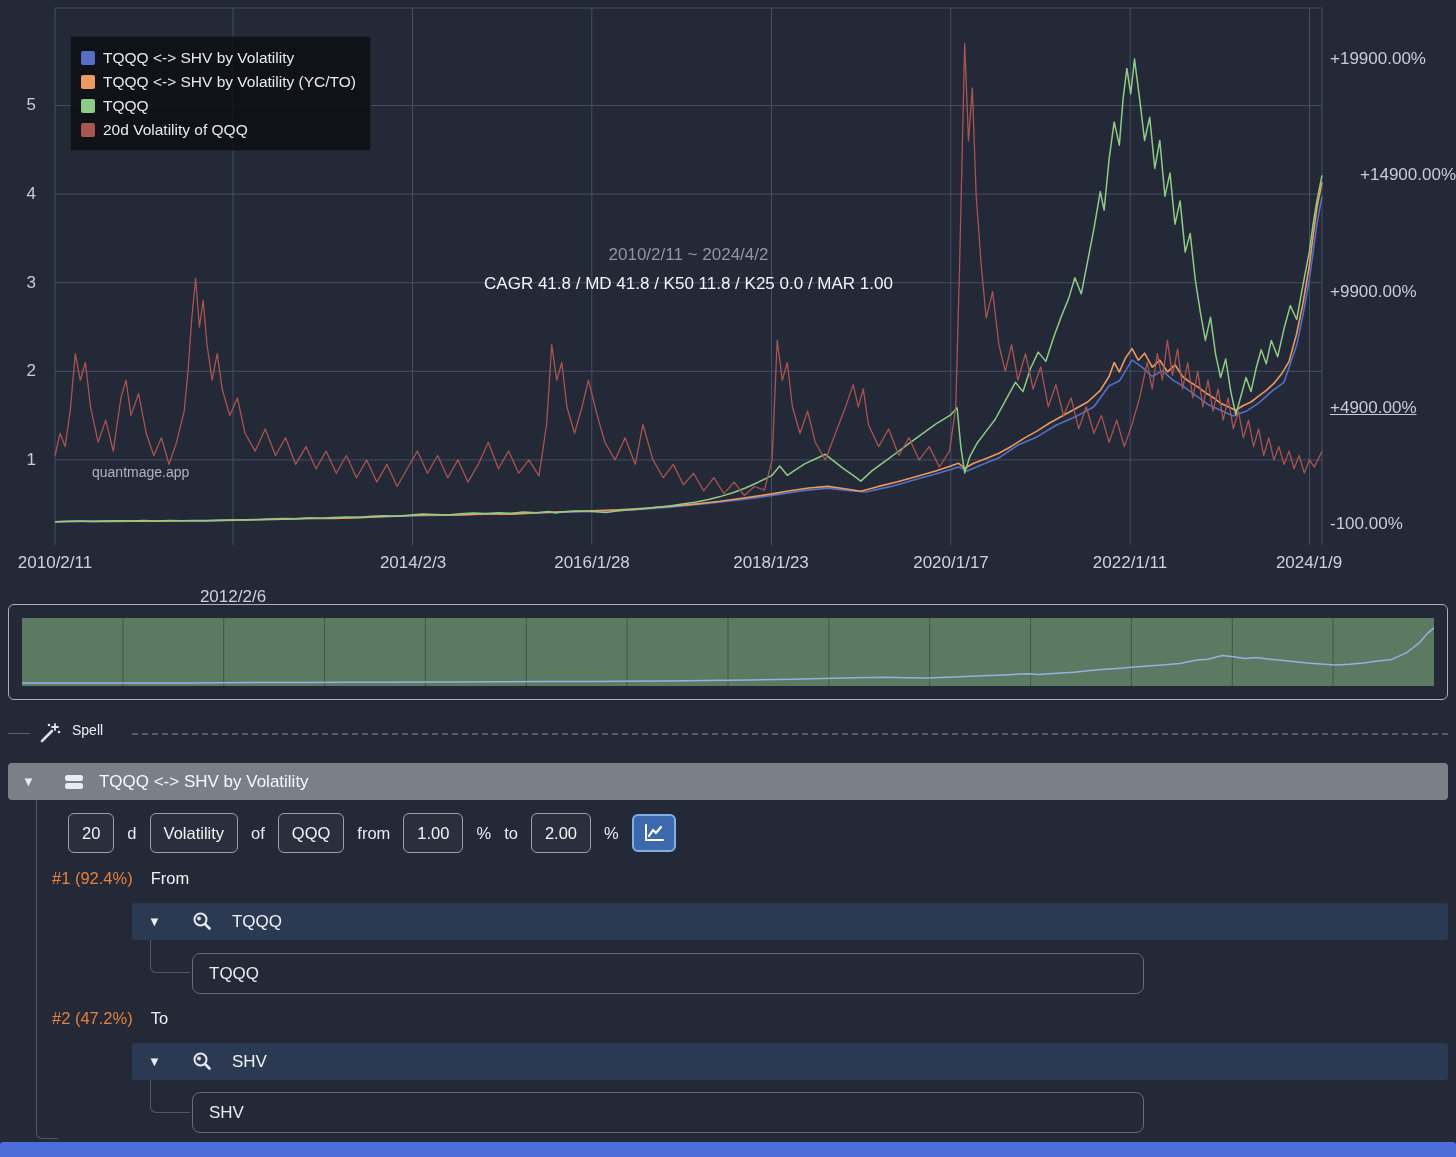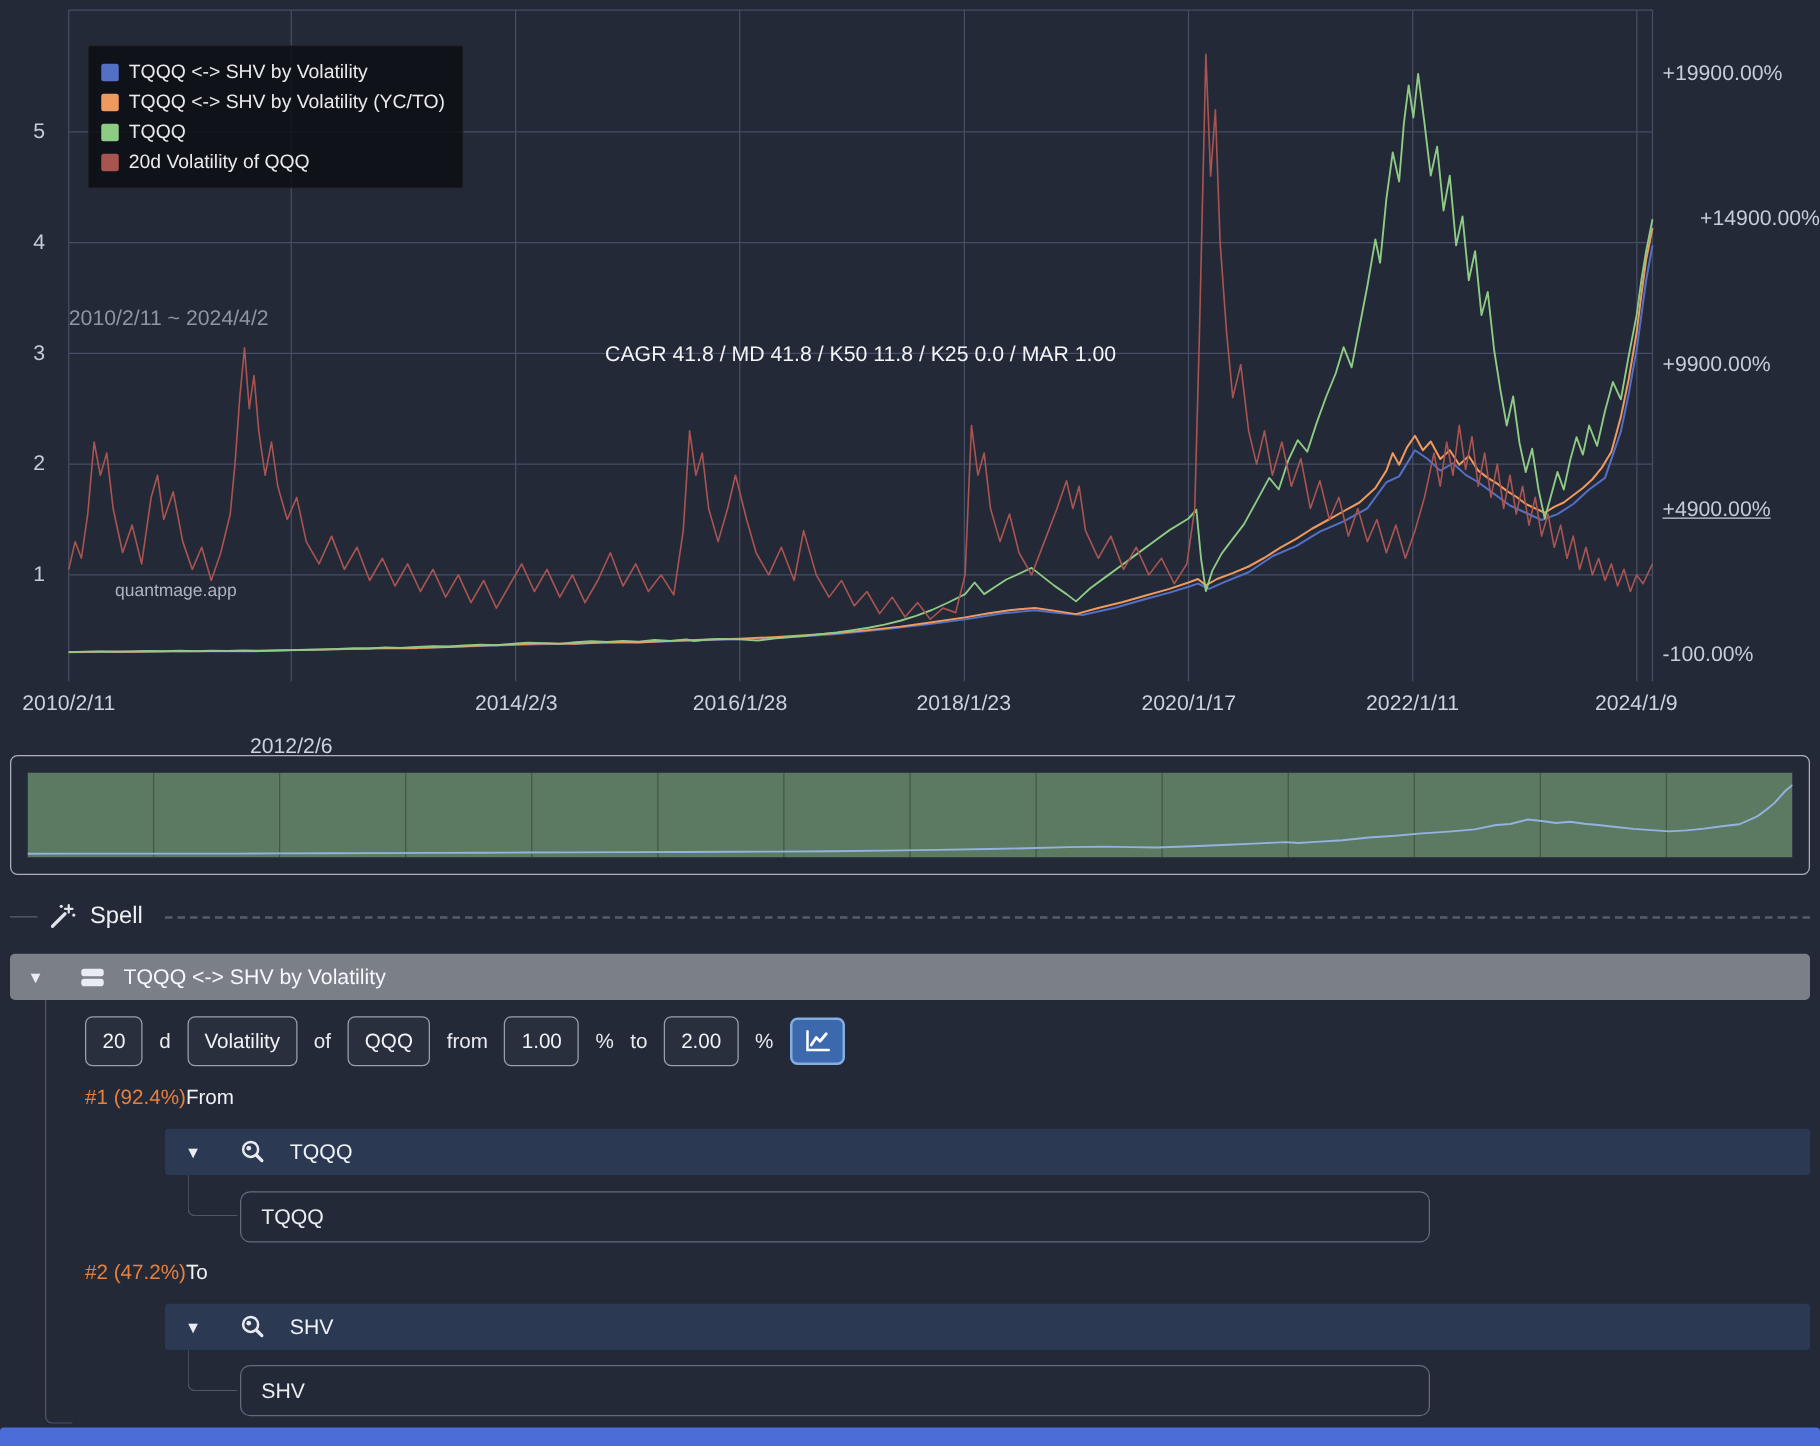--- a/index.html
+++ b/index.html
@@ -12,34 +12,34 @@
   .axis-label { position:absolute; font-size:17px; color:#c6ccd8; height:20px; line-height:20px; }
   .axis-left { width:44px; text-align:right; padding-right:8px; }
   .axis-right { left:1330px; width:126px; text-align:left; }
   .x-label { position:absolute; top:553px; width:140px; text-align:center; font-size:17px; color:#ccd2de; }
   #chart-legend { position:absolute; left:70px; top:36px; background:rgba(13,15,20,0.86);
     border:1px solid rgba(255,255,255,0.07); border-radius:2px; padding:9px 14px 9px 10px;
     display:flex; flex-direction:column; gap:1px; }
   .lg-row { display:flex; align-items:center; gap:8px; height:23px; cursor:pointer; }
   .lg-swatch { width:14px; height:14px; border-radius:2px; flex:0 0 auto; }
   .lg-label { font-size:15.5px; color:#e9eaee; white-space:nowrap; }
-  #date-range { position:absolute; left:55px; width:1267px; top:245px; font-size:17px; color:#8e95a3; }
+  #date-range { position:absolute; left:55px; width:1267px; top:245px; text-align:center; font-size:17px; color:#8e95a3; }
   #stats-line { position:absolute; left:55px; width:1267px; top:274px; text-align:center; font-size:17px; color:#f3f5f9; }
   #watermark { position:absolute; left:92px; top:464px; font-size:14px; color:#aeb4bf; }
 
   
   #navigator { position:absolute; left:8px; top:604px; width:1440px; height:96px;
     border:1px solid #aab1bd; border-radius:6px; }
   #nav-svg { position:absolute; left:13px; top:13px; }
 
   
   #spell-row { position:absolute; left:0; top:719px; width:1456px; height:28px; }
   #spell-rule-left { position:absolute; left:8px; top:14px; width:22px; border-top:1.5px solid #5a6172; }
   #wand-icon { position:absolute; left:38px; top:2px; }
-  #spell-label { position:absolute; left:72px; top:3px; font-size:19px; color:#eef0f4; }
+  #spell-label { position:absolute; left:72px; top:3px; font-size:14px; color:#eef0f4; }
   #spell-rule { position:absolute; left:132px; right:8px; top:14px; border-top:2px dashed #565d6e; }
 
   
   #block-header { position:absolute; left:8px; right:8px; top:763px; height:37px; background:#7b7f88;
     border-radius:4px; display:flex; align-items:center; padding-left:14px; cursor:pointer; }
   .tri { font-size:13px; color:#e9ecf2; line-height:1; }
   #block-header .tri { margin-right:28px; }
   #block-header .hdr-icon { margin-right:14px; display:flex; }
   #block-title { font-size:17px; color:#f6f8fb; }
 
@@ -52,21 +52,21 @@
 
   
   #condition-row { position:absolute; left:68px; top:813px; height:40px; display:flex; align-items:center; gap:13px; }
   .tok { border:1px solid #99a0ad; border-radius:6px; padding:0 13px; height:40px; line-height:38px;
     font-size:16.5px; color:#f0f2f5; background:rgba(255,255,255,0.03); cursor:pointer; }
   .lbl { font-size:16.5px; color:#e8eaf0; }
   #chart-toggle-button { width:44px; height:38px; background:#3c69ad; border:2px solid #84aee2; border-radius:6px;
     display:flex; align-items:center; justify-content:center; cursor:pointer; }
 
   
-  .branch-label { position:absolute; left:68px; display:flex; align-items:flex-end; }
+  .branch-label { position:absolute; left:52px; display:flex; gap:18px; align-items:flex-end; }
   #branch1-label { top:869px; } #branch2-label { top:1009px; }
   .branch-tag { font-size:16.5px; color:#e5813e; }
   .branch-name { font-size:16.5px; color:#f0f2f5; }
 
   .asset-header { position:absolute; left:132px; right:8px; height:37px; background:#2b3a52; border-radius:3px;
     display:flex; align-items:center; padding-left:16px; cursor:pointer; }
   #asset1-header { top:903px; } #asset2-header { top:1043px; }
   .asset-header .tri { margin-right:31px; }
   .asset-header .a-icon { margin-right:19px; display:flex; }
   .asset-title { font-size:17px; color:#eef1f5; }

